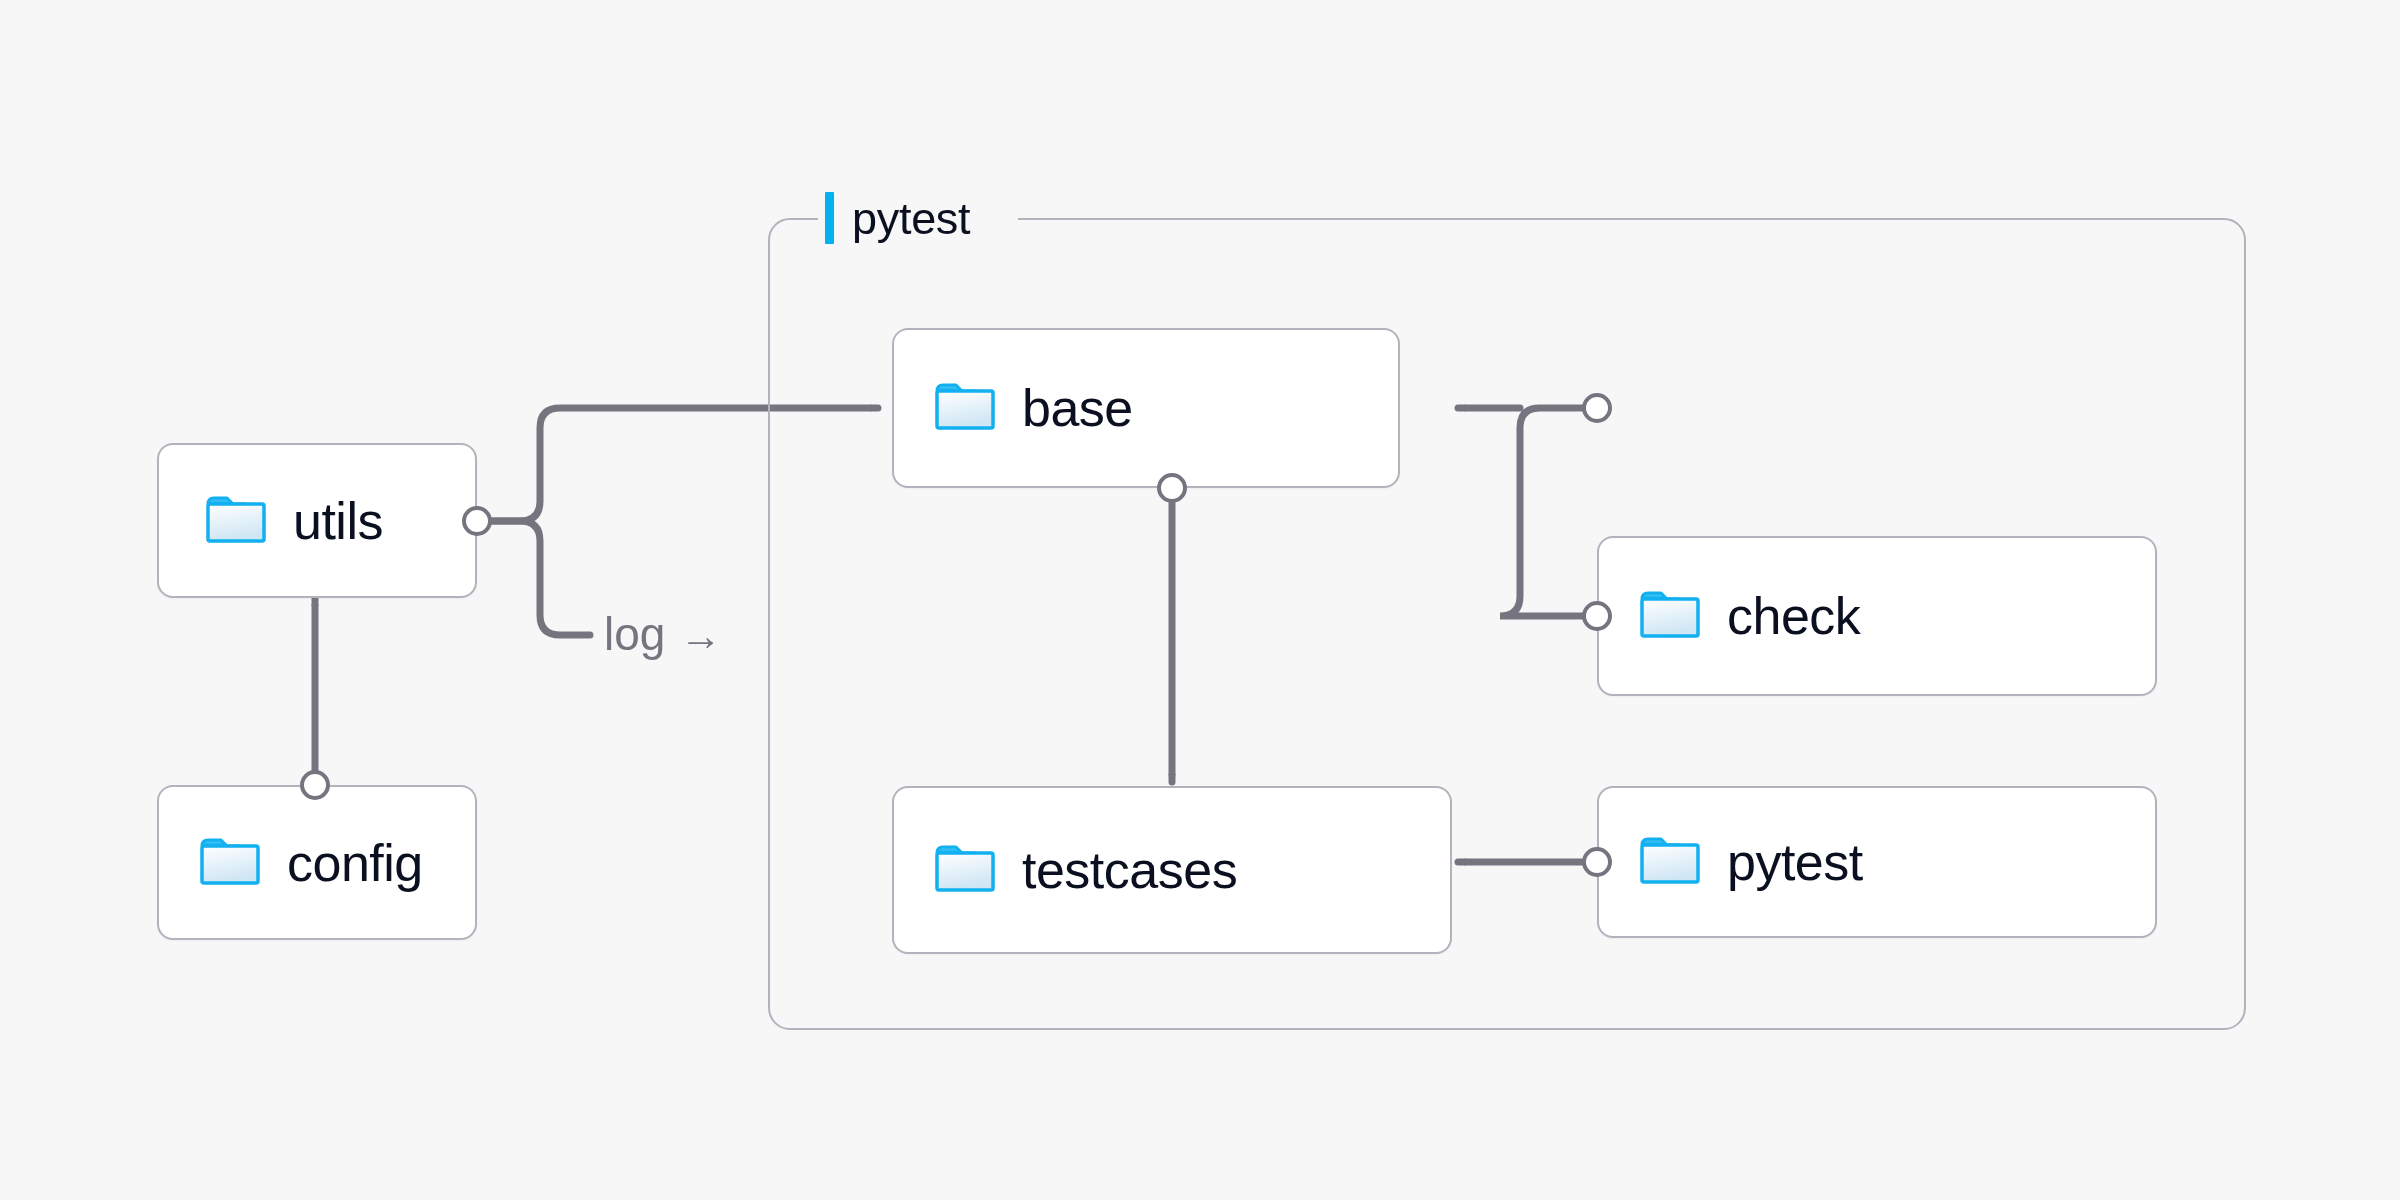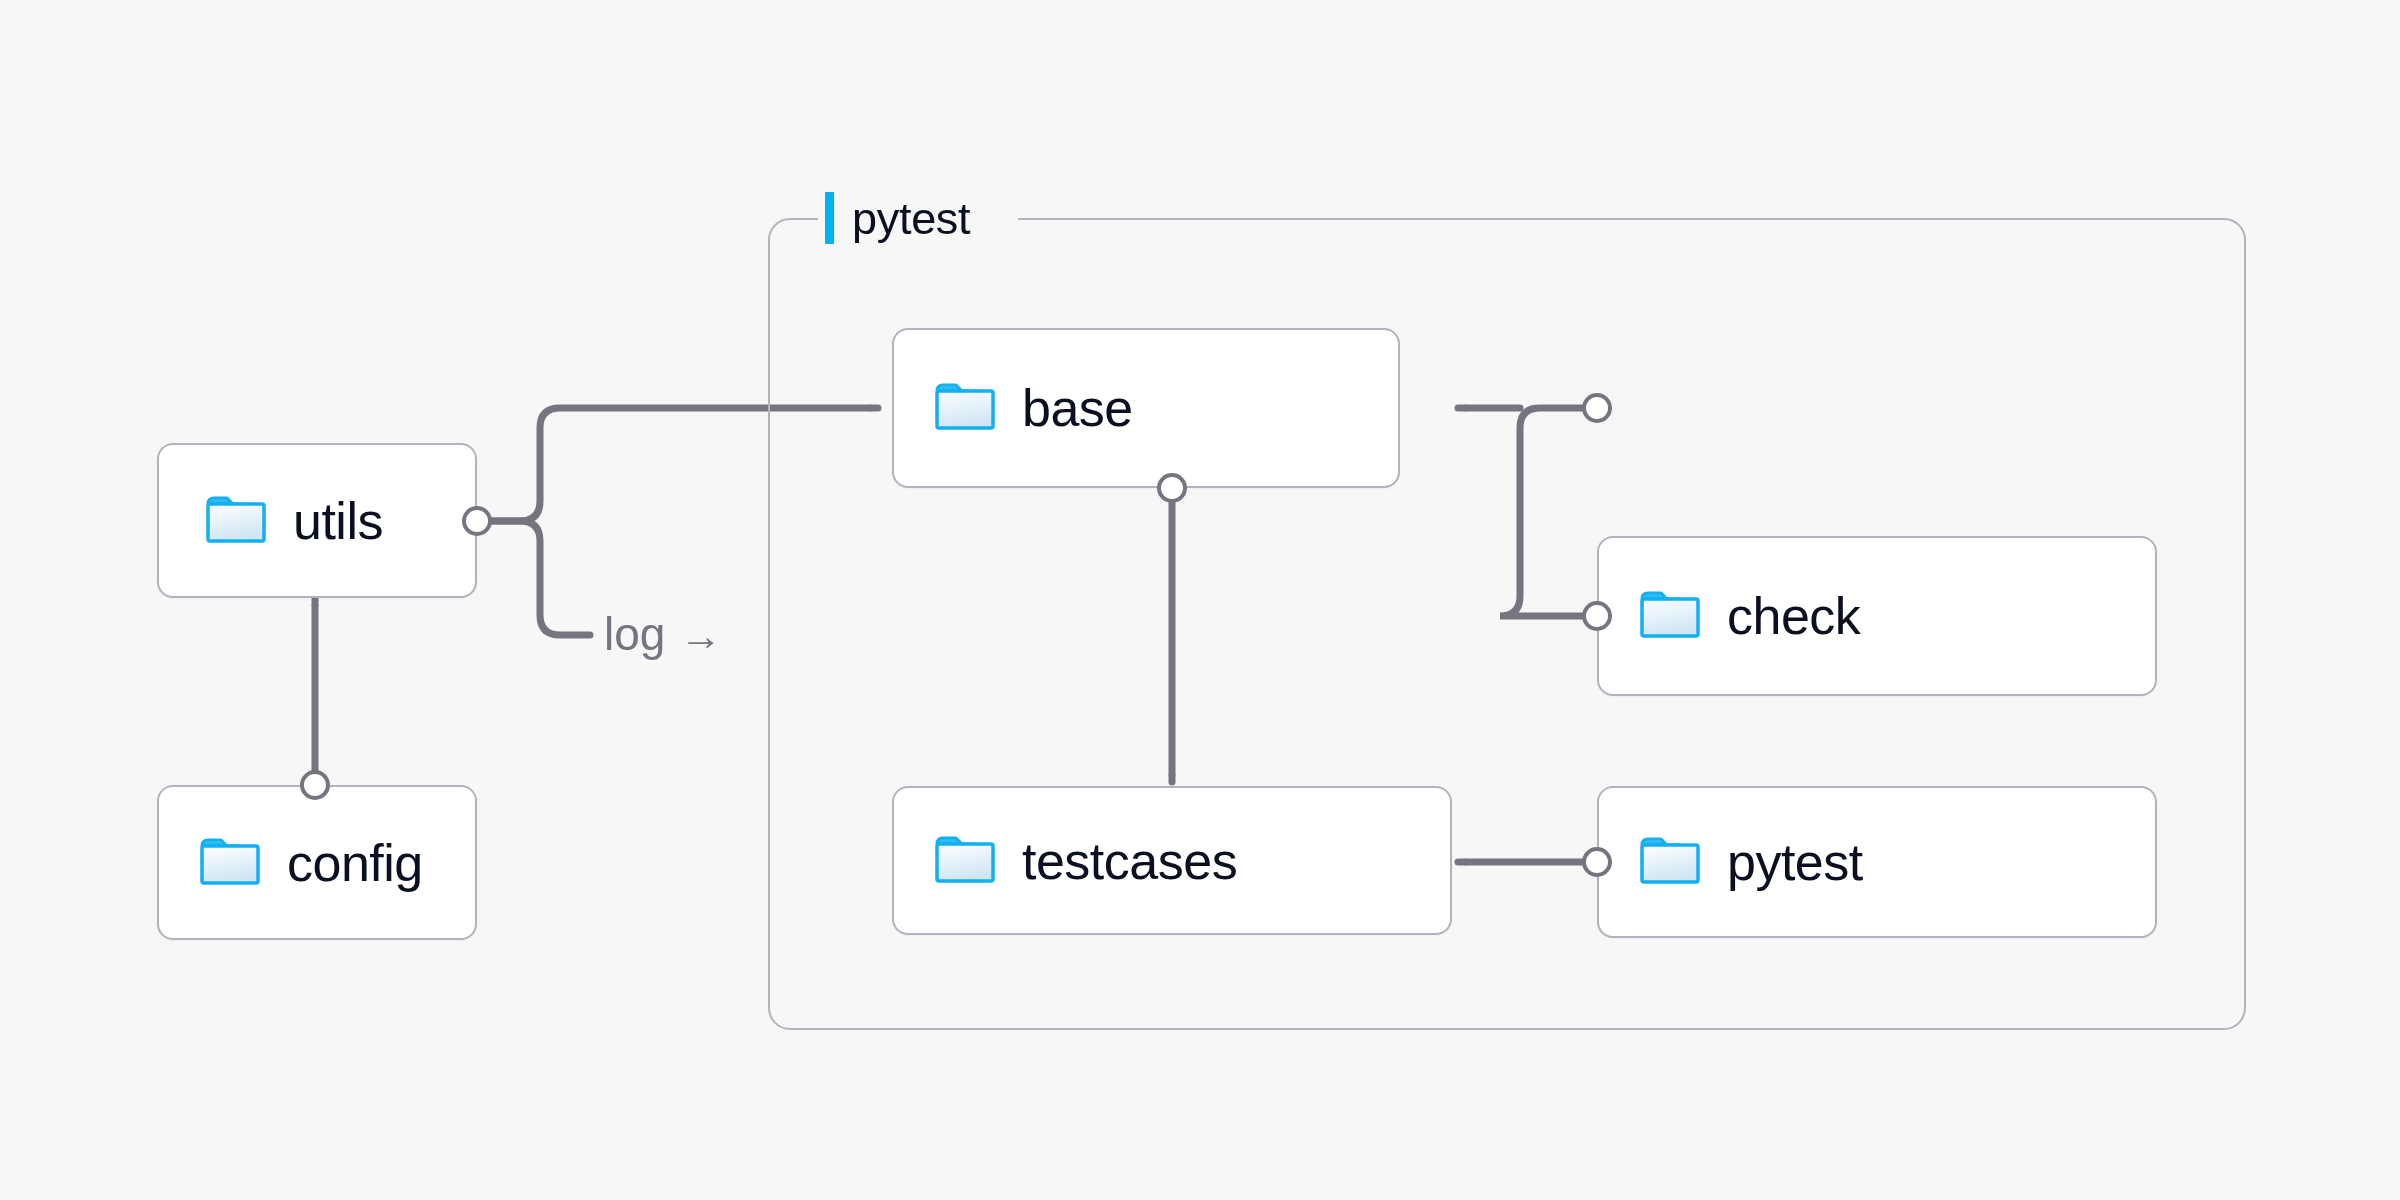--- a/index.html
+++ b/index.html
@@ -175,21 +175,21 @@
     <span class="folder">
       <svg width="62" height="52" viewBox="0 0 62 52">
         <path d="M3 11 Q3 5 9 5 L22 5 L28 11 L41 11" fill="url(#folderTabGrad)" stroke="#12b0f0" stroke-width="3" stroke-linejoin="round"></path>
         <rect x="3" y="11" width="56" height="37" rx="2" fill="url(#folderGrad)" stroke="#12b0f0" stroke-width="3.5"></rect>
       </svg>
     </span>
     <span class="label">base</span>
   </div>
   <div class="port" style="left:1157px; top:473px;"></div>
 
-  <div class="node" style="left:892px; top:786px; width:560px; height:149px;">
+  <div class="node" style="left:892px; top:786px; width:560px; height:168px;">
     <span class="folder">
       <svg width="62" height="52" viewBox="0 0 62 52">
         <path d="M3 11 Q3 5 9 5 L22 5 L28 11 L41 11" fill="url(#folderTabGrad)" stroke="#12b0f0" stroke-width="3" stroke-linejoin="round"></path>
         <rect x="3" y="11" width="56" height="37" rx="2" fill="url(#folderGrad)" stroke="#12b0f0" stroke-width="3.5"></rect>
       </svg>
     </span>
     <span class="label">testcases</span>
   </div>
 
   <div class="port" style="left:1582px; top:393px;"></div>

